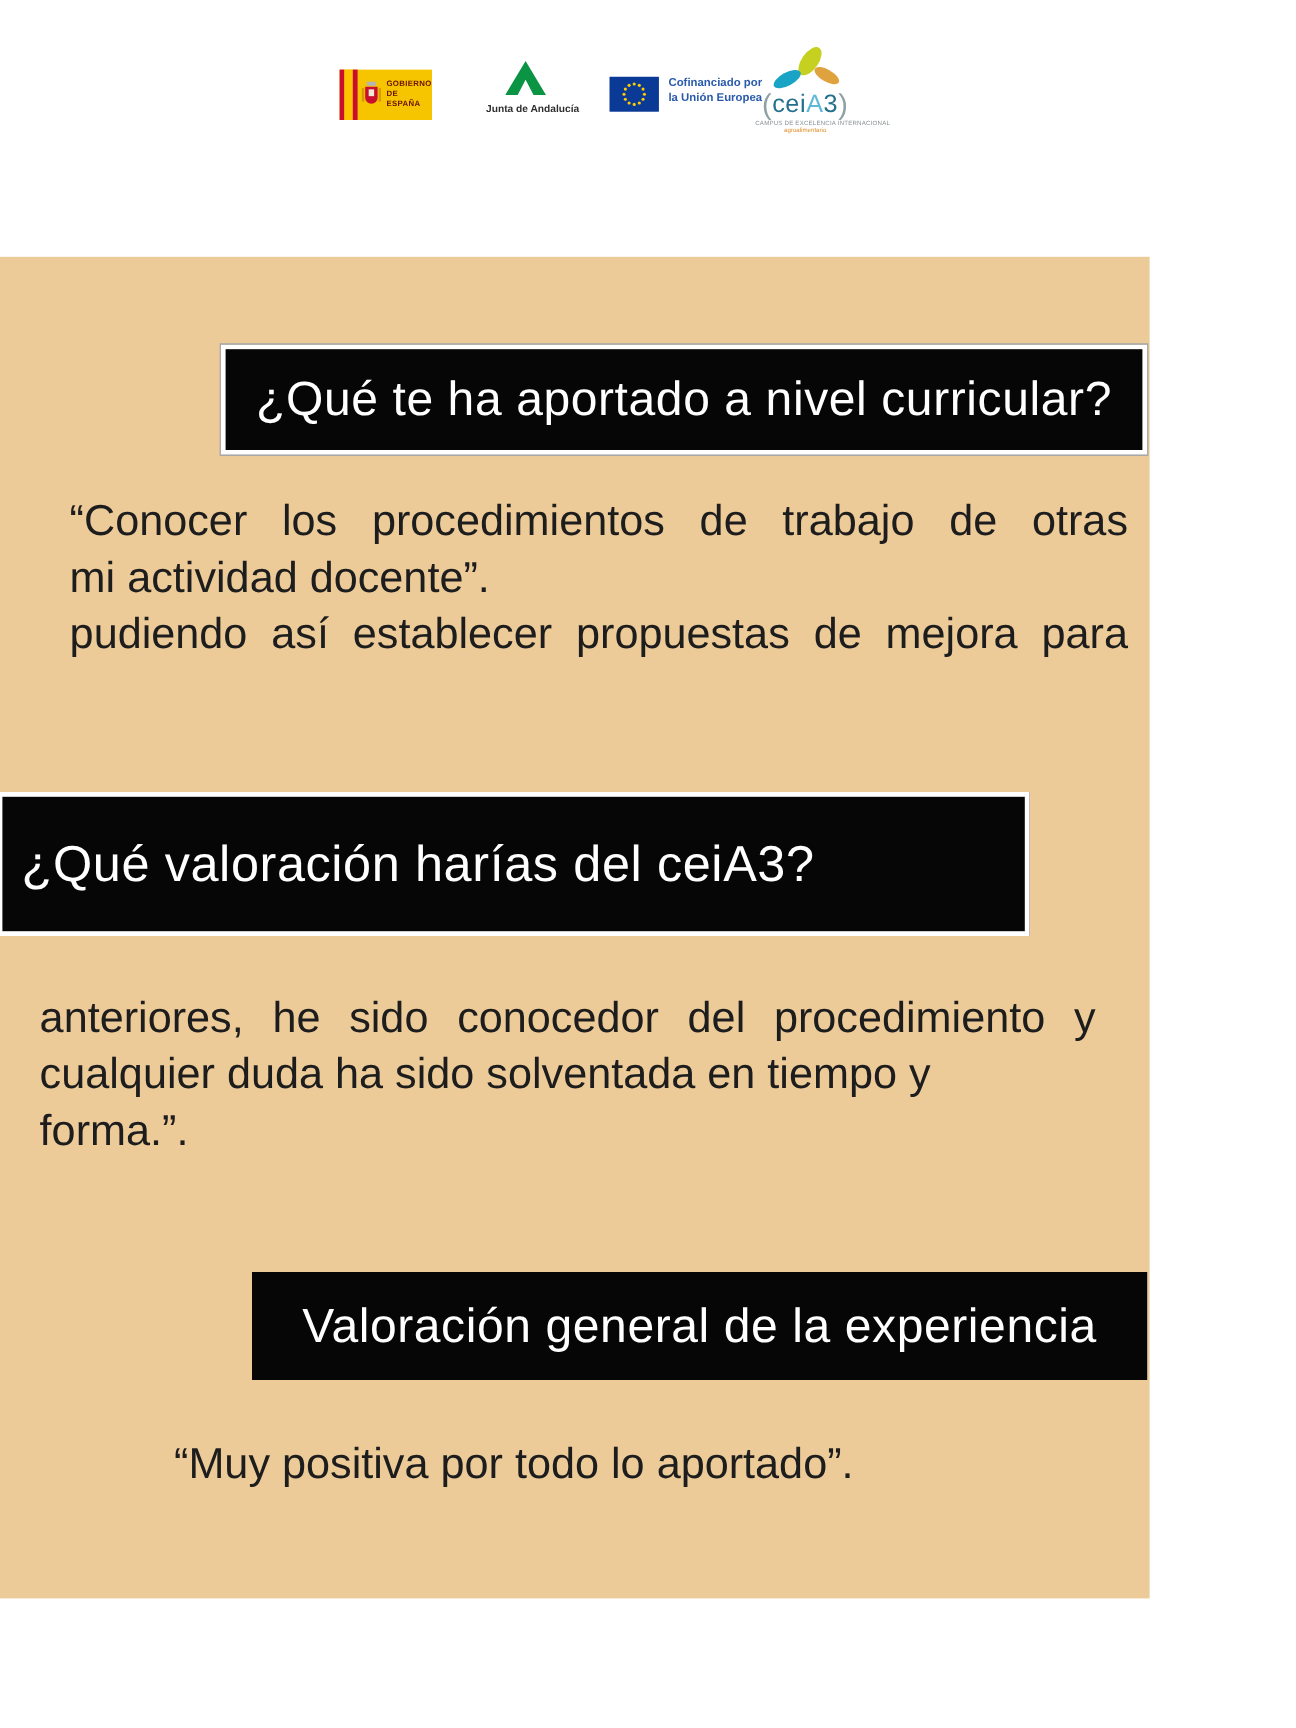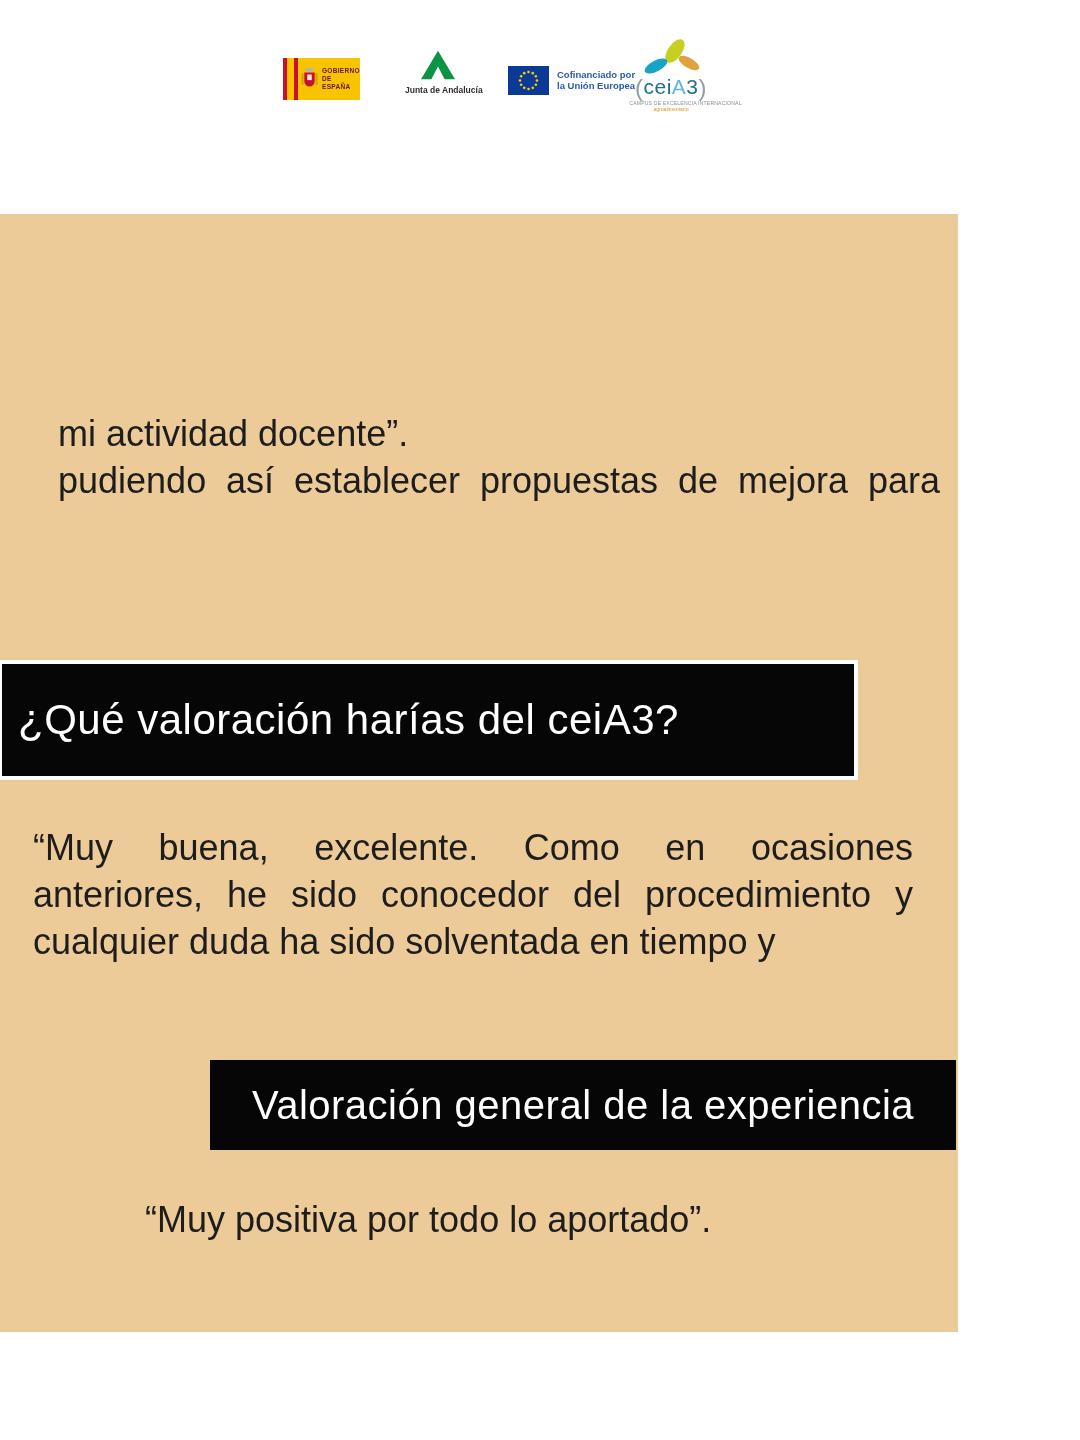--- a/index.html
+++ b/index.html
@@ -23,21 +23,21 @@
   .spain-flag { width: 15px; height: 100%; display: flex; }
   .spain-flag .fr { width: 4px; background: #c8102e; }
   .spain-flag .fy { width: 7px; background: #ffc400; }
   .spain-coat { width: 17px; height: 26px; margin-left: 3px; flex: 0 0 auto; }
   .spain-label { margin-left: 4px; color: #6b1200; font-size: 6.5px; font-weight: bold; line-height: 8px; letter-spacing: 0.3px; }
 
   .logo-junta { position: absolute; left: 405px; top: 50px; width: 66px; height: 56px; text-align: center; }
   .junta-a { width: 34px; height: 30px; display: block; margin: 0 auto; }
   .junta-label { margin-top: 5px; font-size: 8.5px; font-weight: 700; color: #2e2e2e; white-space: nowrap; }
 
-  .logo-eu { position: absolute; left: 508px; top: 64px; width: 110px; height: 32px; display: flex; align-items: center; }
+  .logo-eu { position: absolute; left: 508px; top: 64px; width: 110px; height: 32px; display: flex; align-items: flex-start; }
   .eu-flag { width: 41px; height: 29px; background: #0a3a96; flex: 0 0 auto; }
   .eu-label { margin-left: 8px; color: #2a5bab; font-size: 9.5px; font-weight: bold; line-height: 11.5px; white-space: nowrap; }
 
   .logo-ceia3 { position: absolute; left: 622px; top: 36px; width: 98px; height: 82px; text-align: center; }
   .ceia3-leaves { width: 64px; height: 40px; display: block; margin: 0 auto; }
   .ceia3-word { font-size: 21px; line-height: 22px; font-weight: 500; letter-spacing: 0.5px; white-space: nowrap; }
   .ceia3-word .paren { color: #8fa0a5; font-weight: 300; font-size: 24px; vertical-align: -2px; }
   .ceia3-word .cei { color: #226f8e; }
   .ceia3-word .ca  { color: #5fb8d8; }
   .ceia3-word .c3  { color: #226f8e; }
@@ -143,32 +143,36 @@
         <span class="paren">(</span><span class="cei">cei</span><span class="ca">A</span><span class="c3">3</span><span class="paren">)</span>
       </div>
       <div class="ceia3-sub1">CAMPUS DE EXCELENCIA INTERNACIONAL</div>
       <div class="ceia3-sub2">agroalimentario</div>
     </div>
 
   </div>
 
   <div class="panel"></div>
 
+  <div class="banner banner-1">
+    <span>¿Qué te ha aportado a nivel curricular?</span>
+  </div>
   <div class="quote quote-1">
+    <div class="ln jl">“Conocer los procedimientos de trabajo de otras</div>
     <div class="ln ll">mi actividad docente”.</div>
     <div class="ln jl">pudiendo así establecer propuestas de mejora para</div>
   </div>
 
   <div class="banner banner-2">
     <span>¿Qué valoración harías del ceiA3?</span>
   </div>
   <div class="quote quote-2">
-    <div class="ln jl">“Muy buena, excelente. Como en ocasiones</div>
     <div class="ln jl">anteriores, he sido conocedor del procedimiento y</div>
     <div class="ln ll">cualquier duda ha sido solventada en tiempo y</div>
+    <div class="ln ll">forma.”.</div>
   </div>
 
   <div class="banner banner-3">
     <span>Valoración general de la experiencia</span>
   </div>
   <div class="quote quote-3">
     <div class="ln ll">“Muy positiva por todo lo aportado”.</div>
   </div>
 
 </div>

